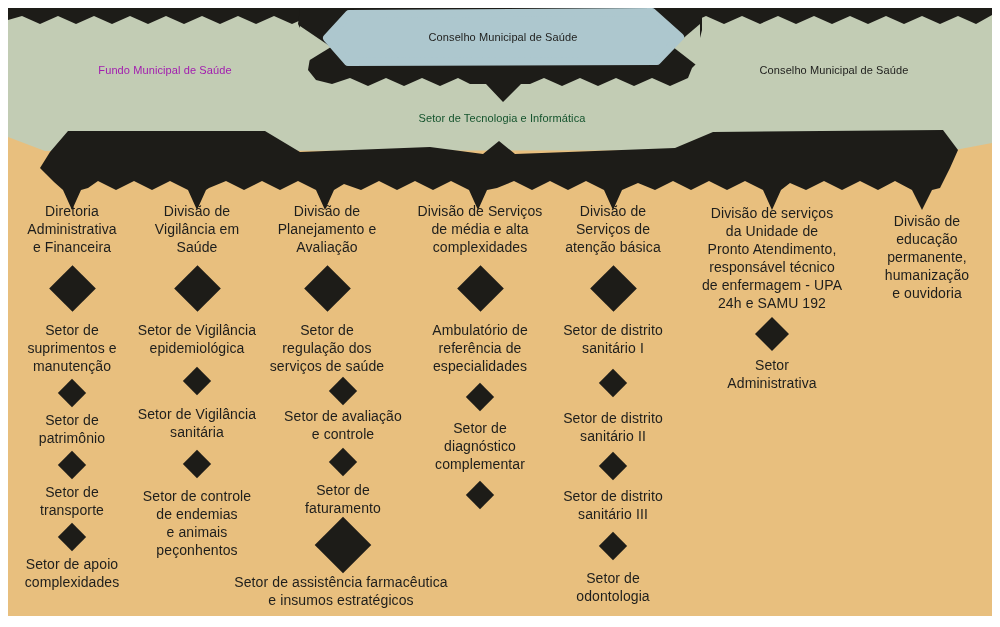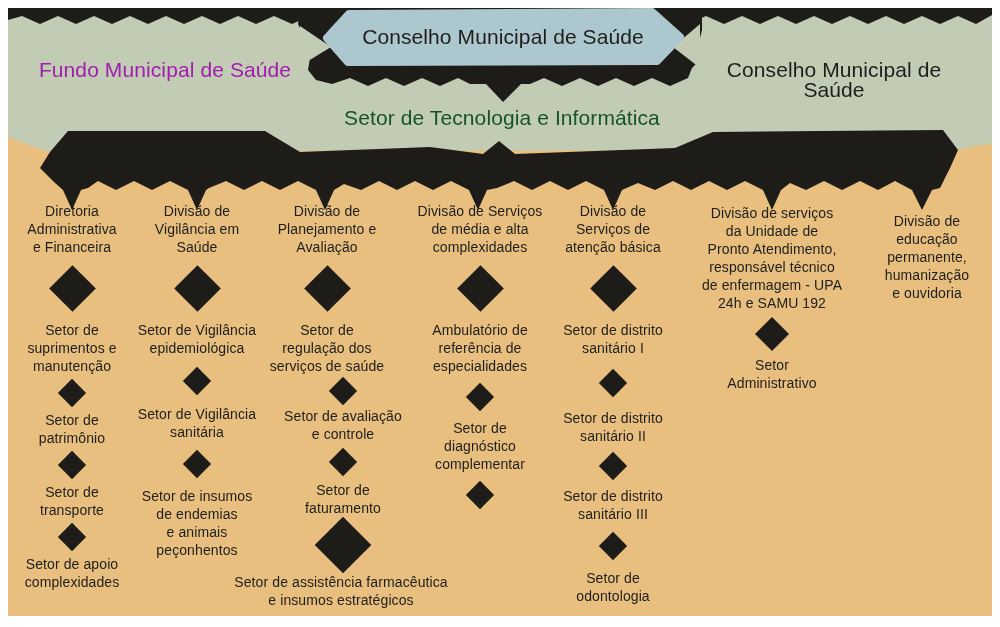--- a/index.html
+++ b/index.html
@@ -1,19 +1,19 @@
 <!DOCTYPE html>
 <html><head>
 <meta charset="utf-8">
 <style>
   html,body{margin:0;padding:0;}
   body{width:1000px;height:627px;background:#ffffff;font-family:"Liberation Sans",sans-serif;}
   .stage{position:absolute;left:0;top:0;width:1000px;height:627px;overflow:hidden;}
   svg.bg{position:absolute;left:0;top:0;}
-  .hlabel{position:absolute;text-align:center;font-size:21px;line-height:20px;white-space:pre-line;letter-spacing:.1px;}
+  .hlabel{position:absolute;text-align:center;font-size:11px;line-height:20px;white-space:pre-line;letter-spacing:.1px;}
   .col{position:absolute;display:flex;flex-direction:column;align-items:center;
        font-size:14px;line-height:18px;text-align:center;white-space:pre-line;letter-spacing:.1px;}
   .title,.label{width:100%;}
   .diamond{flex:none;transform:rotate(45deg);}
   .d-lg{width:33px;height:33px;}
   .d-sm{width:20px;height:20px;}
   .d-md{width:24px;height:24px;}
   .d-xl{width:40px;height:40px;}
   .c1{left:7px;  top:202px; width:130px;text-align:center;}
   .c2{left:132px;top:202px; width:130px;}
@@ -94,21 +94,21 @@
     <div class="title">Divisão de
 Vigilância em
 Saúde</div>
     <div class="diamond d-lg" style="margin: 16px 0px; background: rgb(29, 28, 24);"></div>
     <div class="label">Setor de Vigilância
 epidemiológica</div>
     <div class="diamond d-sm" style="margin: 14px 0px; background: rgb(29, 28, 24);"></div>
     <div class="label">Setor de Vigilância
 sanitária</div>
     <div class="diamond d-sm" style="margin: 13px 0px; background: rgb(29, 28, 24);"></div>
-    <div class="label">Setor de insumos
+    <div class="label">Setor de controle
 de endemias
 e animais
 peçonhentos</div>
   </div>
 
   <div class="col c3" style="color: rgb(30, 30, 28);">
     <div class="title">Divisão de
 Planejamento e
 Avaliação</div>
     <div class="diamond d-lg" style="margin: 16px 0px; background: rgb(29, 28, 24);"></div>
@@ -161,21 +161,21 @@
 
   <div class="col c6" style="color: rgb(30, 30, 28);">
     <div class="title">Divisão de serviços
 da Unidade de
 Pronto Atendimento,
 responsável técnico
 de enfermagem - UPA
 24h e SAMU 192</div>
     <div class="diamond d-md" style="margin: 10px 0px; background: rgb(29, 28, 24);"></div>
     <div class="label">Setor
-Administrativo</div>
+Administrativa</div>
   </div>
 
   <div class="col c7" style="color: rgb(30, 30, 28);">
     <div class="title">Divisão de
 educação
 permanente,
 humanização
 e ouvidoria</div>
   </div>
 

